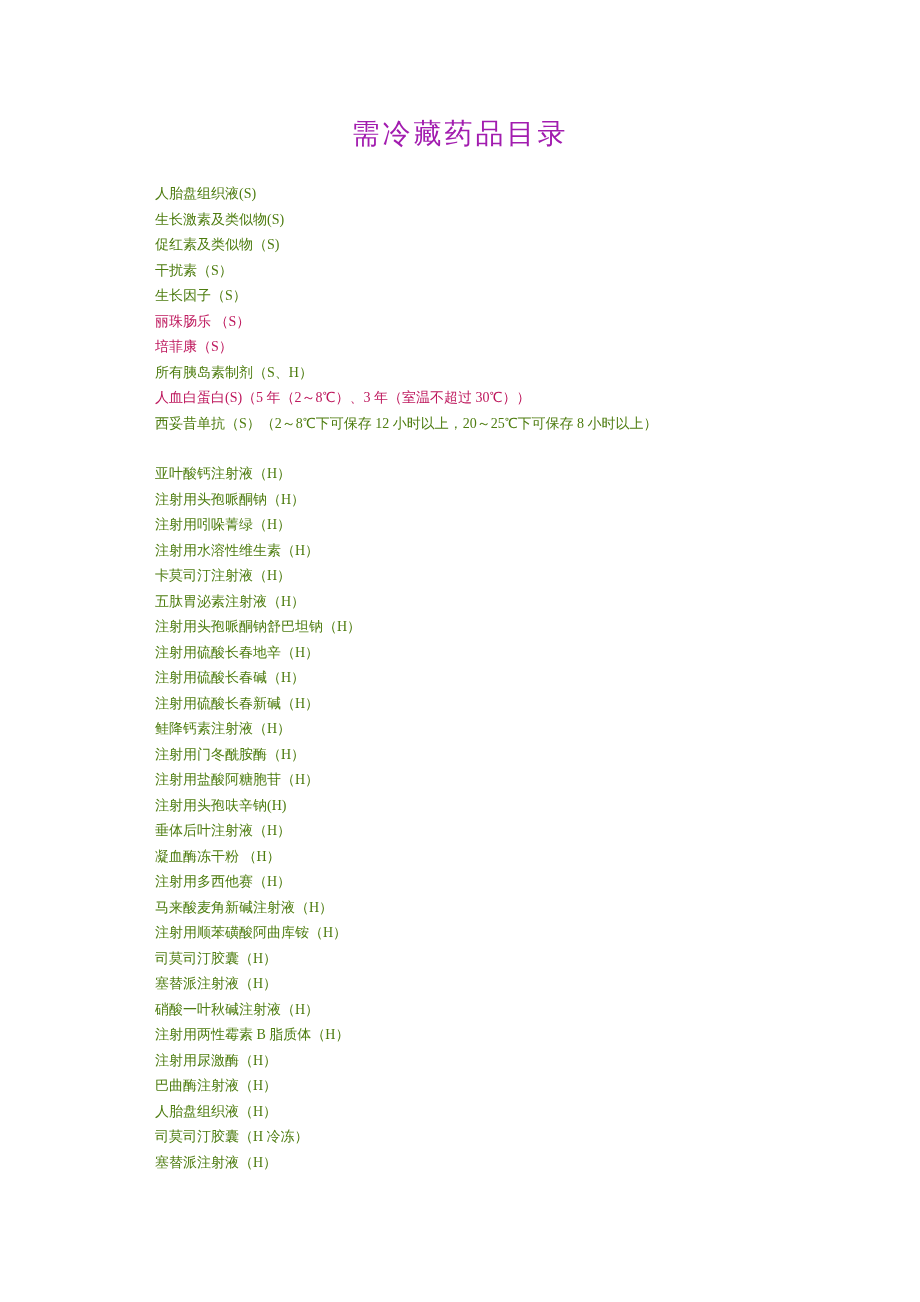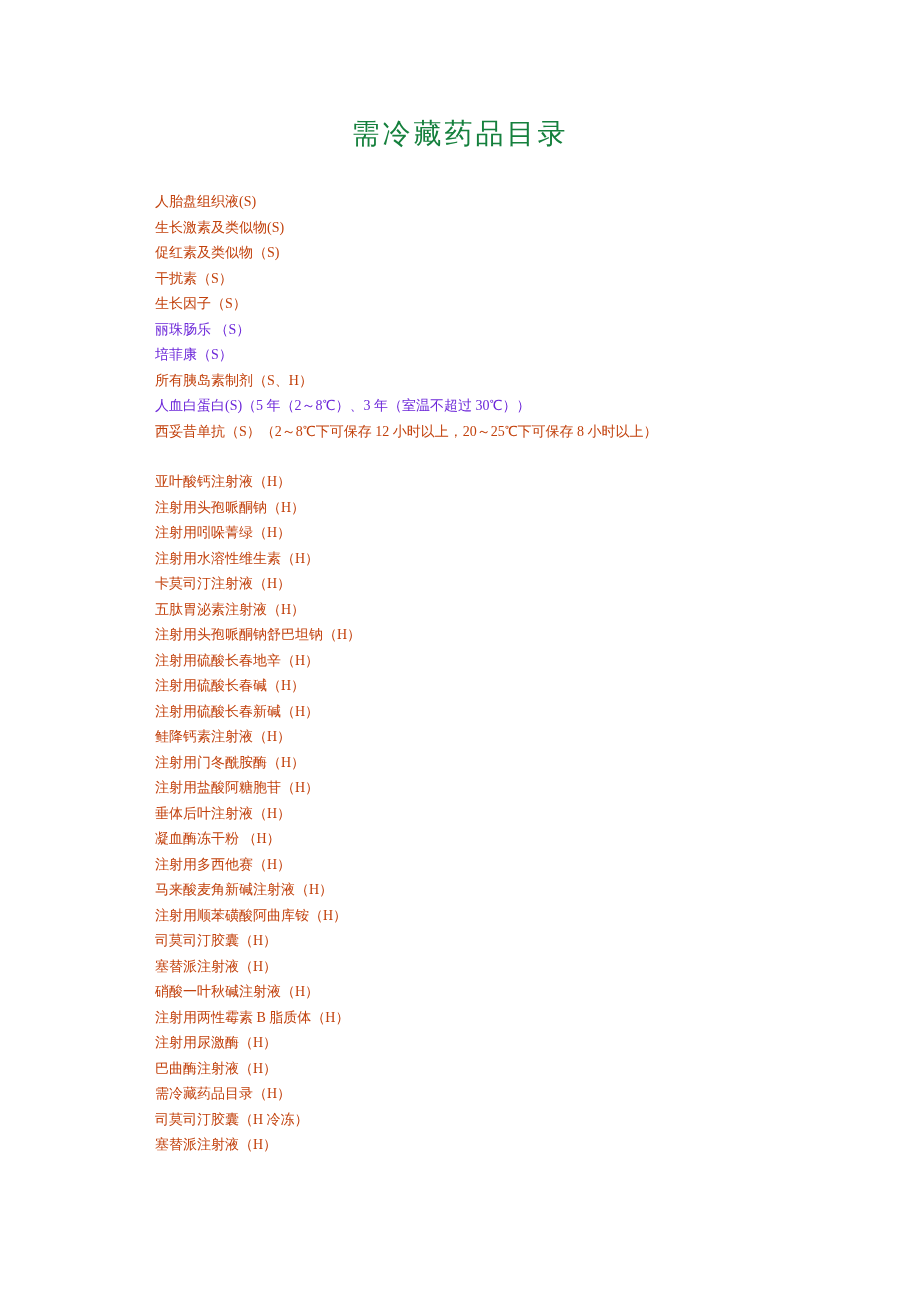--- a/index.html
+++ b/index.html
@@ -9,31 +9,31 @@
     font-family: "SimSun", "宋体", serif;
     width: 920px;
   }
   .page {
     padding: 115px 155px 100px 155px;
   }
   .title {
     font-size: 28px;
     text-align: center;
     letter-spacing: 3px;
-    margin-bottom: 36px;
-    color: #15803d;
+    margin-bottom: 28px;
+    color: #a21caf;
   }
   .item {
     font-size: 14px;
     line-height: 25.5px;
-    color: #c2410c;
+    color: #4d7c0f;
     white-space: nowrap;
   }
   .item.red {
-    color: #6d28d9;
+    color: #be185d;
   }
   .spacer {
     height: 25px;
   }
 </style>
 </head>
 <body>
 
 <div class="page">
   <div class="title">需冷藏药品目录</div>
@@ -55,28 +55,29 @@
       <div class="item">注射用水溶性维生素（H）</div>
       <div class="item">卡莫司汀注射液（H）</div>
       <div class="item">五肽胃泌素注射液（H）</div>
       <div class="item">注射用头孢哌酮钠舒巴坦钠（H）</div>
       <div class="item">注射用硫酸长春地辛（H）</div>
       <div class="item">注射用硫酸长春碱（H）</div>
       <div class="item">注射用硫酸长春新碱（H）</div>
       <div class="item">鲑降钙素注射液（H）</div>
       <div class="item">注射用门冬酰胺酶（H）</div>
       <div class="item">注射用盐酸阿糖胞苷（H）</div>
+      <div class="item">注射用头孢呋辛钠(H)</div>
       <div class="item">垂体后叶注射液（H）</div>
       <div class="item">凝血酶冻干粉 （H）</div>
       <div class="item">注射用多西他赛（H）</div>
       <div class="item">马来酸麦角新碱注射液（H）</div>
       <div class="item">注射用顺苯磺酸阿曲库铵（H）</div>
       <div class="item">司莫司汀胶囊（H）</div>
       <div class="item">塞替派注射液（H）</div>
       <div class="item">硝酸一叶秋碱注射液（H）</div>
       <div class="item">注射用两性霉素 B 脂质体（H）</div>
       <div class="item">注射用尿激酶（H）</div>
       <div class="item">巴曲酶注射液（H）</div>
-      <div class="item">需冷藏药品目录（H）</div>
+      <div class="item">人胎盘组织液（H）</div>
       <div class="item">司莫司汀胶囊（H   冷冻）</div>
       <div class="item">塞替派注射液（H）</div>
     </div>
 </div>
 
 </body></html>

